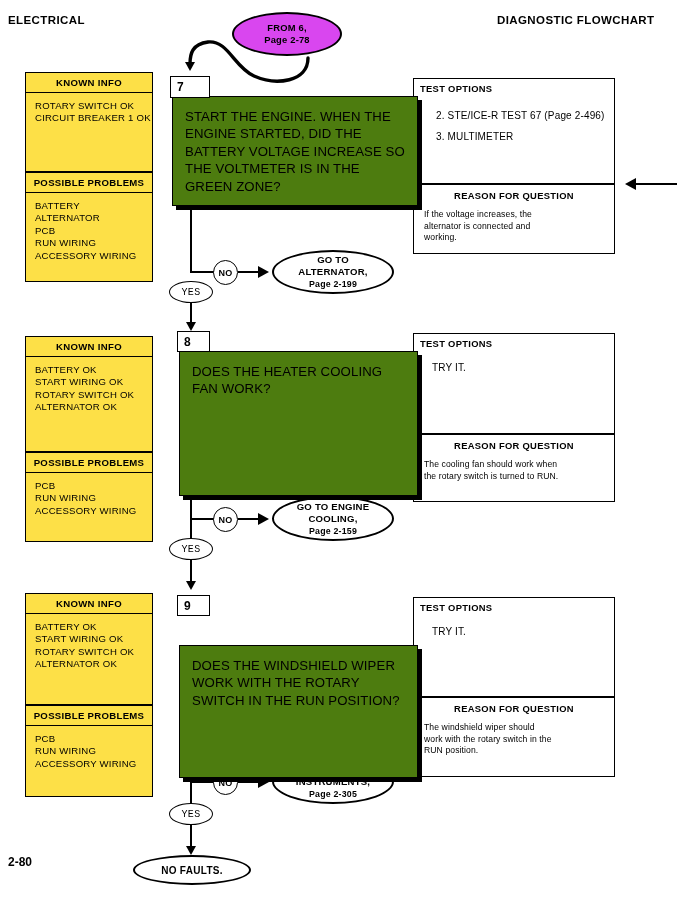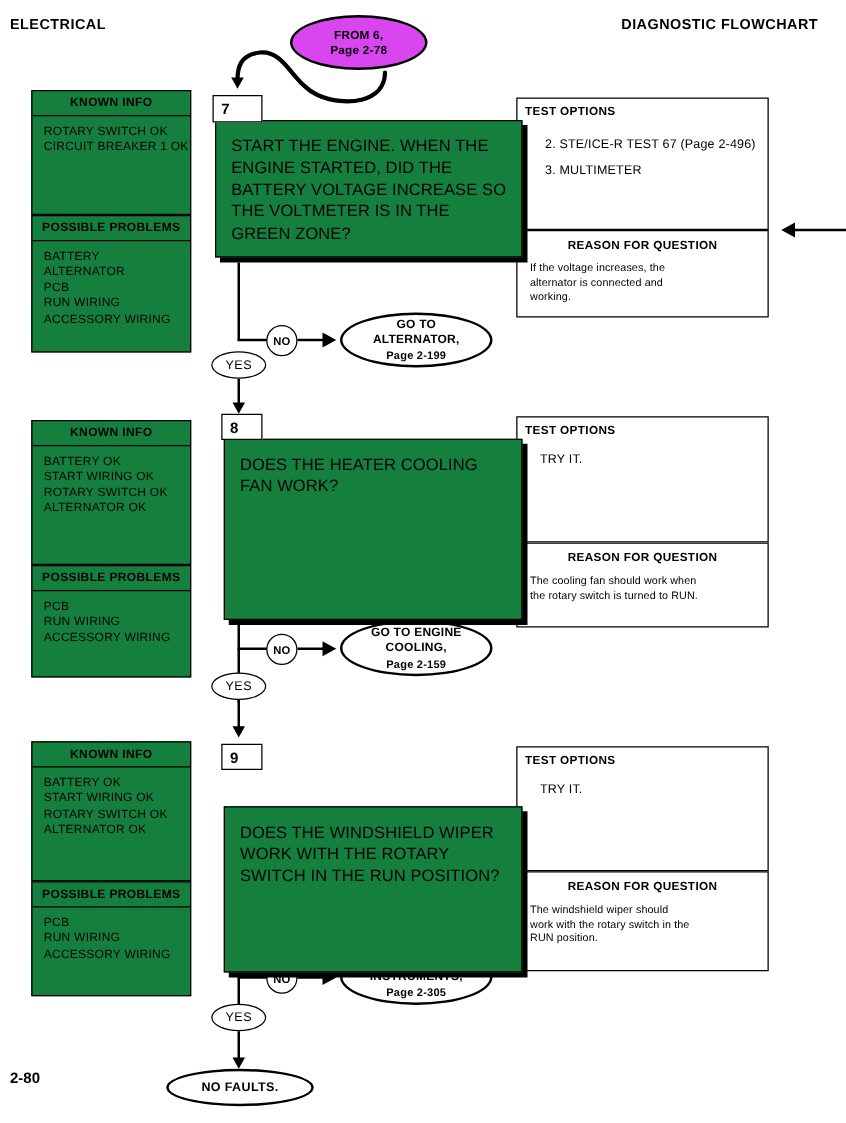--- a/index.html
+++ b/index.html
@@ -20,40 +20,40 @@
   }
   #hdr-left { left: 8px; top: 14px; }
   #hdr-right { left: 497px; top: 14px; }
 
   #footer-page {
     position: absolute; left: 8px; top: 855px;
     font-weight: bold; font-size: 12px;
   }
 
   
-  .info-panel { position: absolute; border: 1.3px solid #000; background:#15803d; }
+  .info-panel { position: absolute; border: 1.3px solid #000; background:#fde047; }
   .info-head {
     text-align: center; font-weight: bold; font-size: 9.6px;
     letter-spacing: .3px; padding: 4px 0 4px;
     border-bottom: 1.3px solid #000;
   }
   .info-body { padding: 7px 0 6px 9px; }
   .info-body div { font-size: 9.6px; line-height: 12.4px; letter-spacing: .2px; white-space: nowrap; }
 
   
   .step-tab {
     position: absolute; border: 1.4px solid #000; background: #fff;
     font-weight: bold; font-size: 12px;
     display: flex; align-items: center; padding-left: 6px;
     z-index: 6;
   }
 
   
   .qbox {
-    position: absolute; background: #15803d;
+    position: absolute; background: #4d7c0f;
     border: 1.4px solid #000;
     box-shadow: 4px 4px 0 0 #000;
     z-index: 5;
   }
   .qbox .qtext {
     padding: 11px 10px 0 12px;
     font-size: 13.2px; line-height: 17.4px; letter-spacing: .1px;
   }
 
   
@@ -107,20 +107,21 @@
     font-size: 9px; font-weight: bold; letter-spacing: .2px;
     z-index: 4;
   }
   .yes-oval {
     position: absolute; width: 44px; height: 22px;
     border: 1.8px solid #000; border-radius: 50%;
     background: #fff;
     display: flex; align-items: center; justify-content: center;
     font-size: 10px; letter-spacing: .4px;
     z-index: 4;
+    font-family: Liberation Mono, monospace;
   }
 
   
   .goto-oval {
     position: absolute; border: 2.2px solid #000; border-radius: 50%;
     background: #fff; text-align: center;
     display: flex; flex-direction: column; align-items: center;
     justify-content: center;
     z-index: 4;
   }

